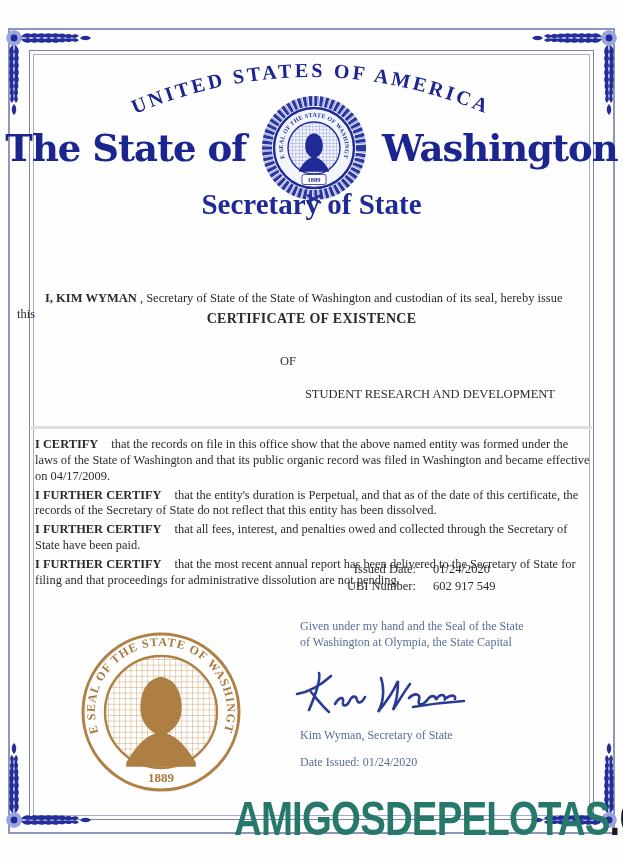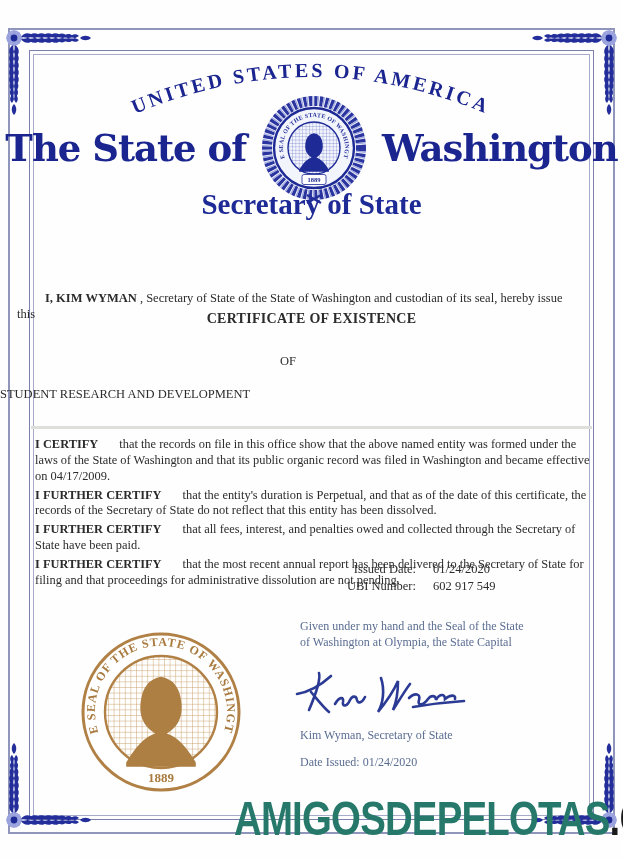--- a/index.html
+++ b/index.html
@@ -31,28 +31,28 @@
 
   .subtitle{position:absolute;left:0;top:188px;width:623px;text-align:center;
             font-size:29px;font-weight:600;color:#1e2a96;}
 
   
   .intro{position:absolute;left:17px;top:277px;width:557px;font-size:12.5px;
          text-indent:28px;line-height:16px;}
   .cert-title{position:absolute;left:0;top:311px;width:623px;text-align:center;
               font-size:14px;font-weight:bold;letter-spacing:.3px;}
   .cert-of{position:absolute;left:0;top:354px;width:520px;text-align:center;font-size:12.5px;padding-left:28px;}
-  .cert-entity{position:absolute;left:0;top:387px;width:555px;text-align:left;font-size:12.5px;}
+  .cert-entity{position:absolute;left:0;top:387px;width:555px;text-align:right;font-size:12.5px;}
 
   .divider{position:absolute;left:31px;top:426px;width:561px;height:3px;background:#dededb;}
 
   .certify-block{position:absolute;left:35px;top:437px;width:557px;font-size:12.4px;
                  line-height:15.8px;}
   .certify-block p{margin:0 0 3.2px 0;}
-  .lead{font-weight:bold;padding-right:21px;}
+  .lead{font-weight:bold;padding-right:13px;}
 
   .details{position:absolute;left:346px;top:562px;display:grid;
            grid-template-columns:70px 120px;column-gap:17px;row-gap:2px;font-size:12.5px;}
   .details .lbl{text-align:right;}
 
   
   .gold-seal{position:absolute;left:80px;top:631px;width:162px;height:162px;}
   .attestation{position:absolute;left:300px;top:619px;width:240px;font-size:12px;
                line-height:15.5px;color:#5a6d91;}
   .signature-svg{position:absolute;left:293px;top:666px;width:175px;height:58px;}

